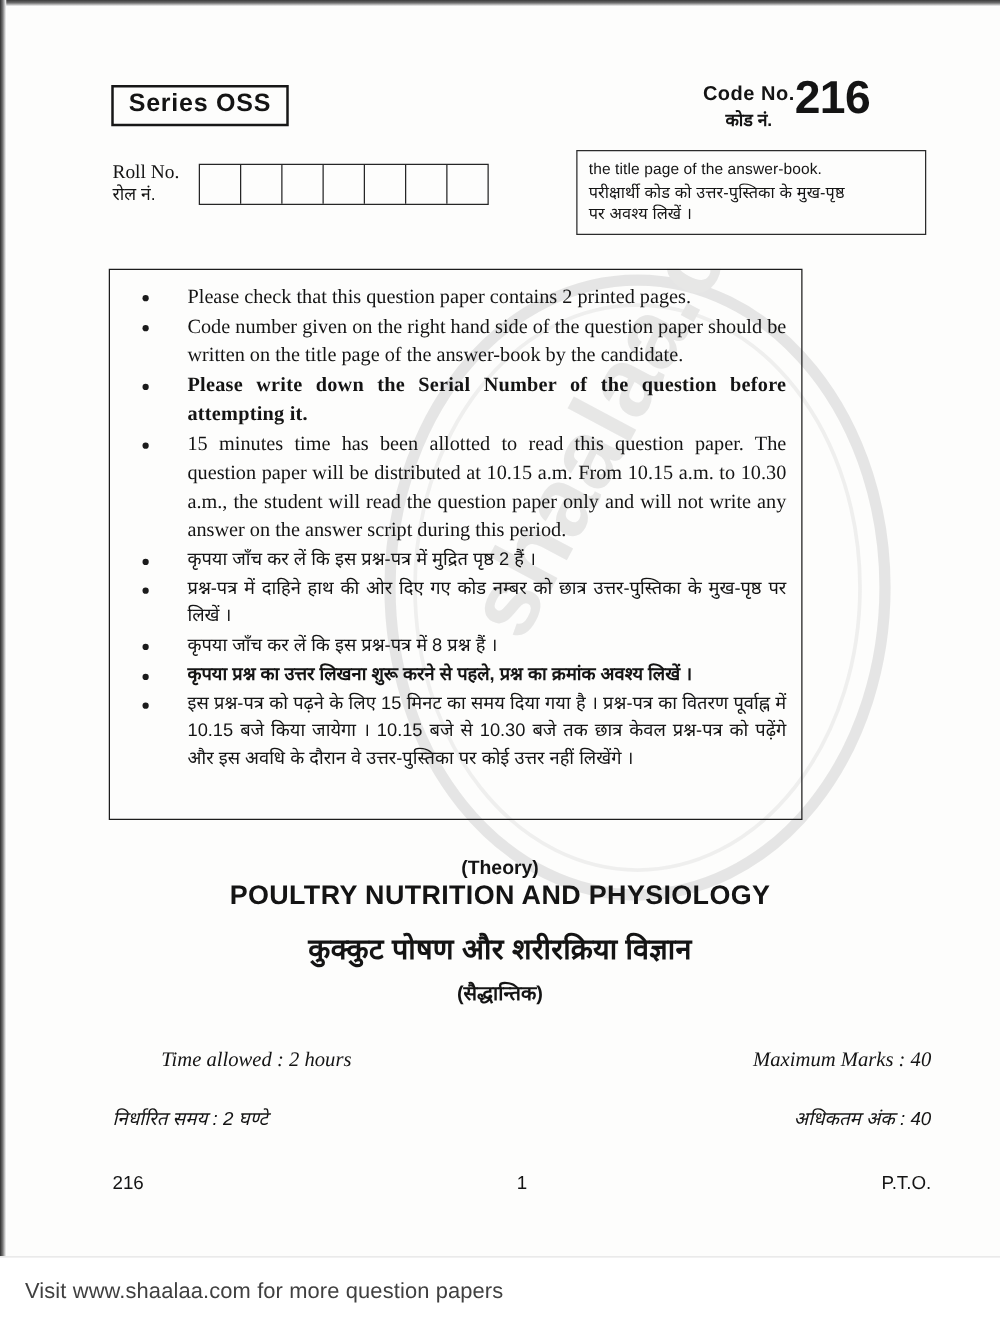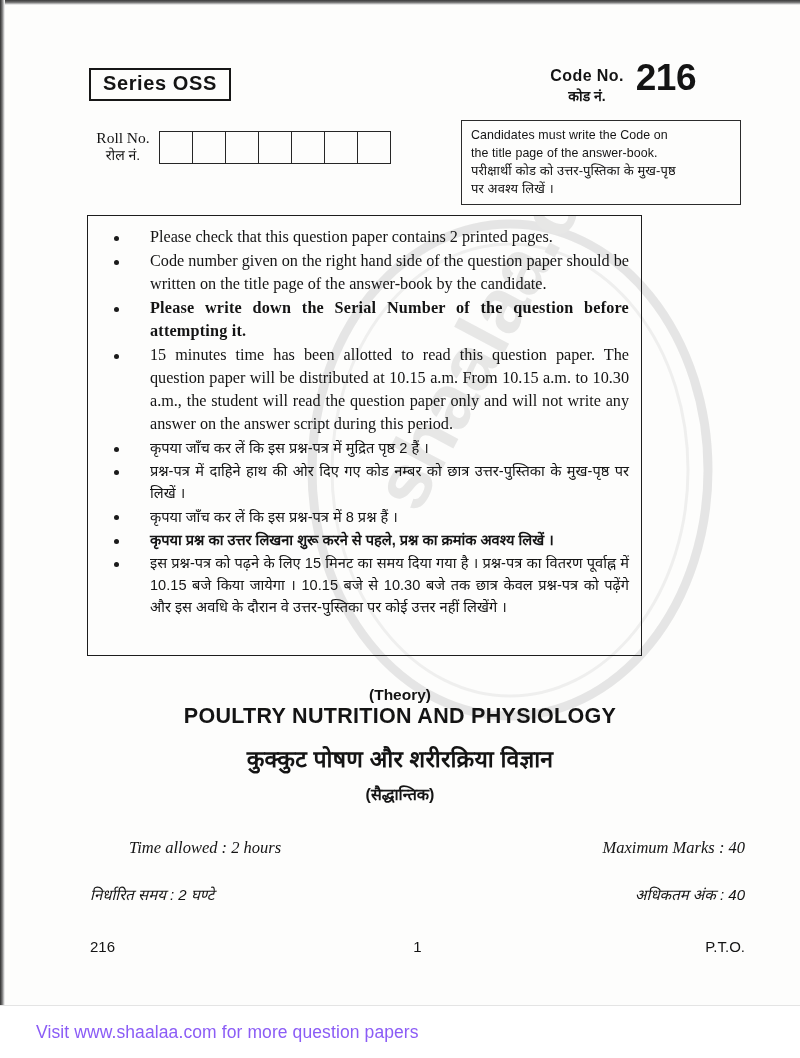--- a/index.html
+++ b/index.html
@@ -77,21 +77,20 @@
   #code-block {
     position: absolute;
     left: 455px; top: 60px;
     width: 285px;
     text-align: left;
   }
   #code-line {
     display: flex;
     align-items: flex-start;
     justify-content: flex-end;
-    gap: 12px;
   }
   #code-labels {
     text-align: center;
     font-family: "Liberation Sans", "DejaVu Sans", sans-serif;
     padding-top: 7px;
   }
   #code-label-en {
     font-weight: bold;
     font-size: 16px;
     letter-spacing: .4px;
@@ -133,21 +132,20 @@
   #rollno-row {
     position: absolute;
     left: 90px; top: 128px;
     display: flex;
     align-items: flex-start;
   }
   #rollno-labels {
     padding-top: 1px;
     width: 66px;
     line-height: 1.18;
-    text-align: center;
   }
   #rollno-en { font-size: 15.5px; display: block; }
   #rollno-hi {
     font-size: 14px; display: block;
     font-family: "Liberation Sans", "DejaVu Sans", sans-serif;
   }
   #rollno-grid {
     display: flex;
     margin-left: 3px;
     margin-top: 3px;
@@ -281,22 +279,22 @@
     height: 53px;
     background: #ffffff;
     border-top: 1px solid #e4e4e4;
     display: flex;
     align-items: center;
     z-index: 8;
   }
   #site-banner-text {
     font-family: "Liberation Sans", "DejaVu Sans", sans-serif;
     font-size: 17.5px;
-    color: #8b5cf6;
-    padding-left: 36px;
+    color: #404040;
+    padding-left: 20px;
     letter-spacing: .1px;
   }
 </style>
 </head>
 <body>
 
 <div id="scan-page">
 
   <div class="edge-top"></div>
   <div class="edge-left"></div>
@@ -317,21 +315,20 @@
       <div id="code-line">
         <div id="code-labels">
           <span id="code-label-en">Code No.</span>
           <span id="code-label-hi">कोड नं.</span>
         </div>
         <div id="code-number">216</div>
       </div>
     </div>
 
     <div id="candidates-box">
-      <div>Candidates must write the Code on</div>
       <div>the title page of the answer-book.</div>
       <div class="hi">परीक्षार्थी कोड को उत्तर-पुस्तिका के मुख-पृष्ठ</div>
       <div class="hi">पर अवश्य लिखें ।</div>
     </div>
 
     <div id="rollno-row">
       <div id="rollno-labels">
         <span id="rollno-en">Roll No.</span>
         <span id="rollno-hi">रोल नं.</span>
       </div>

